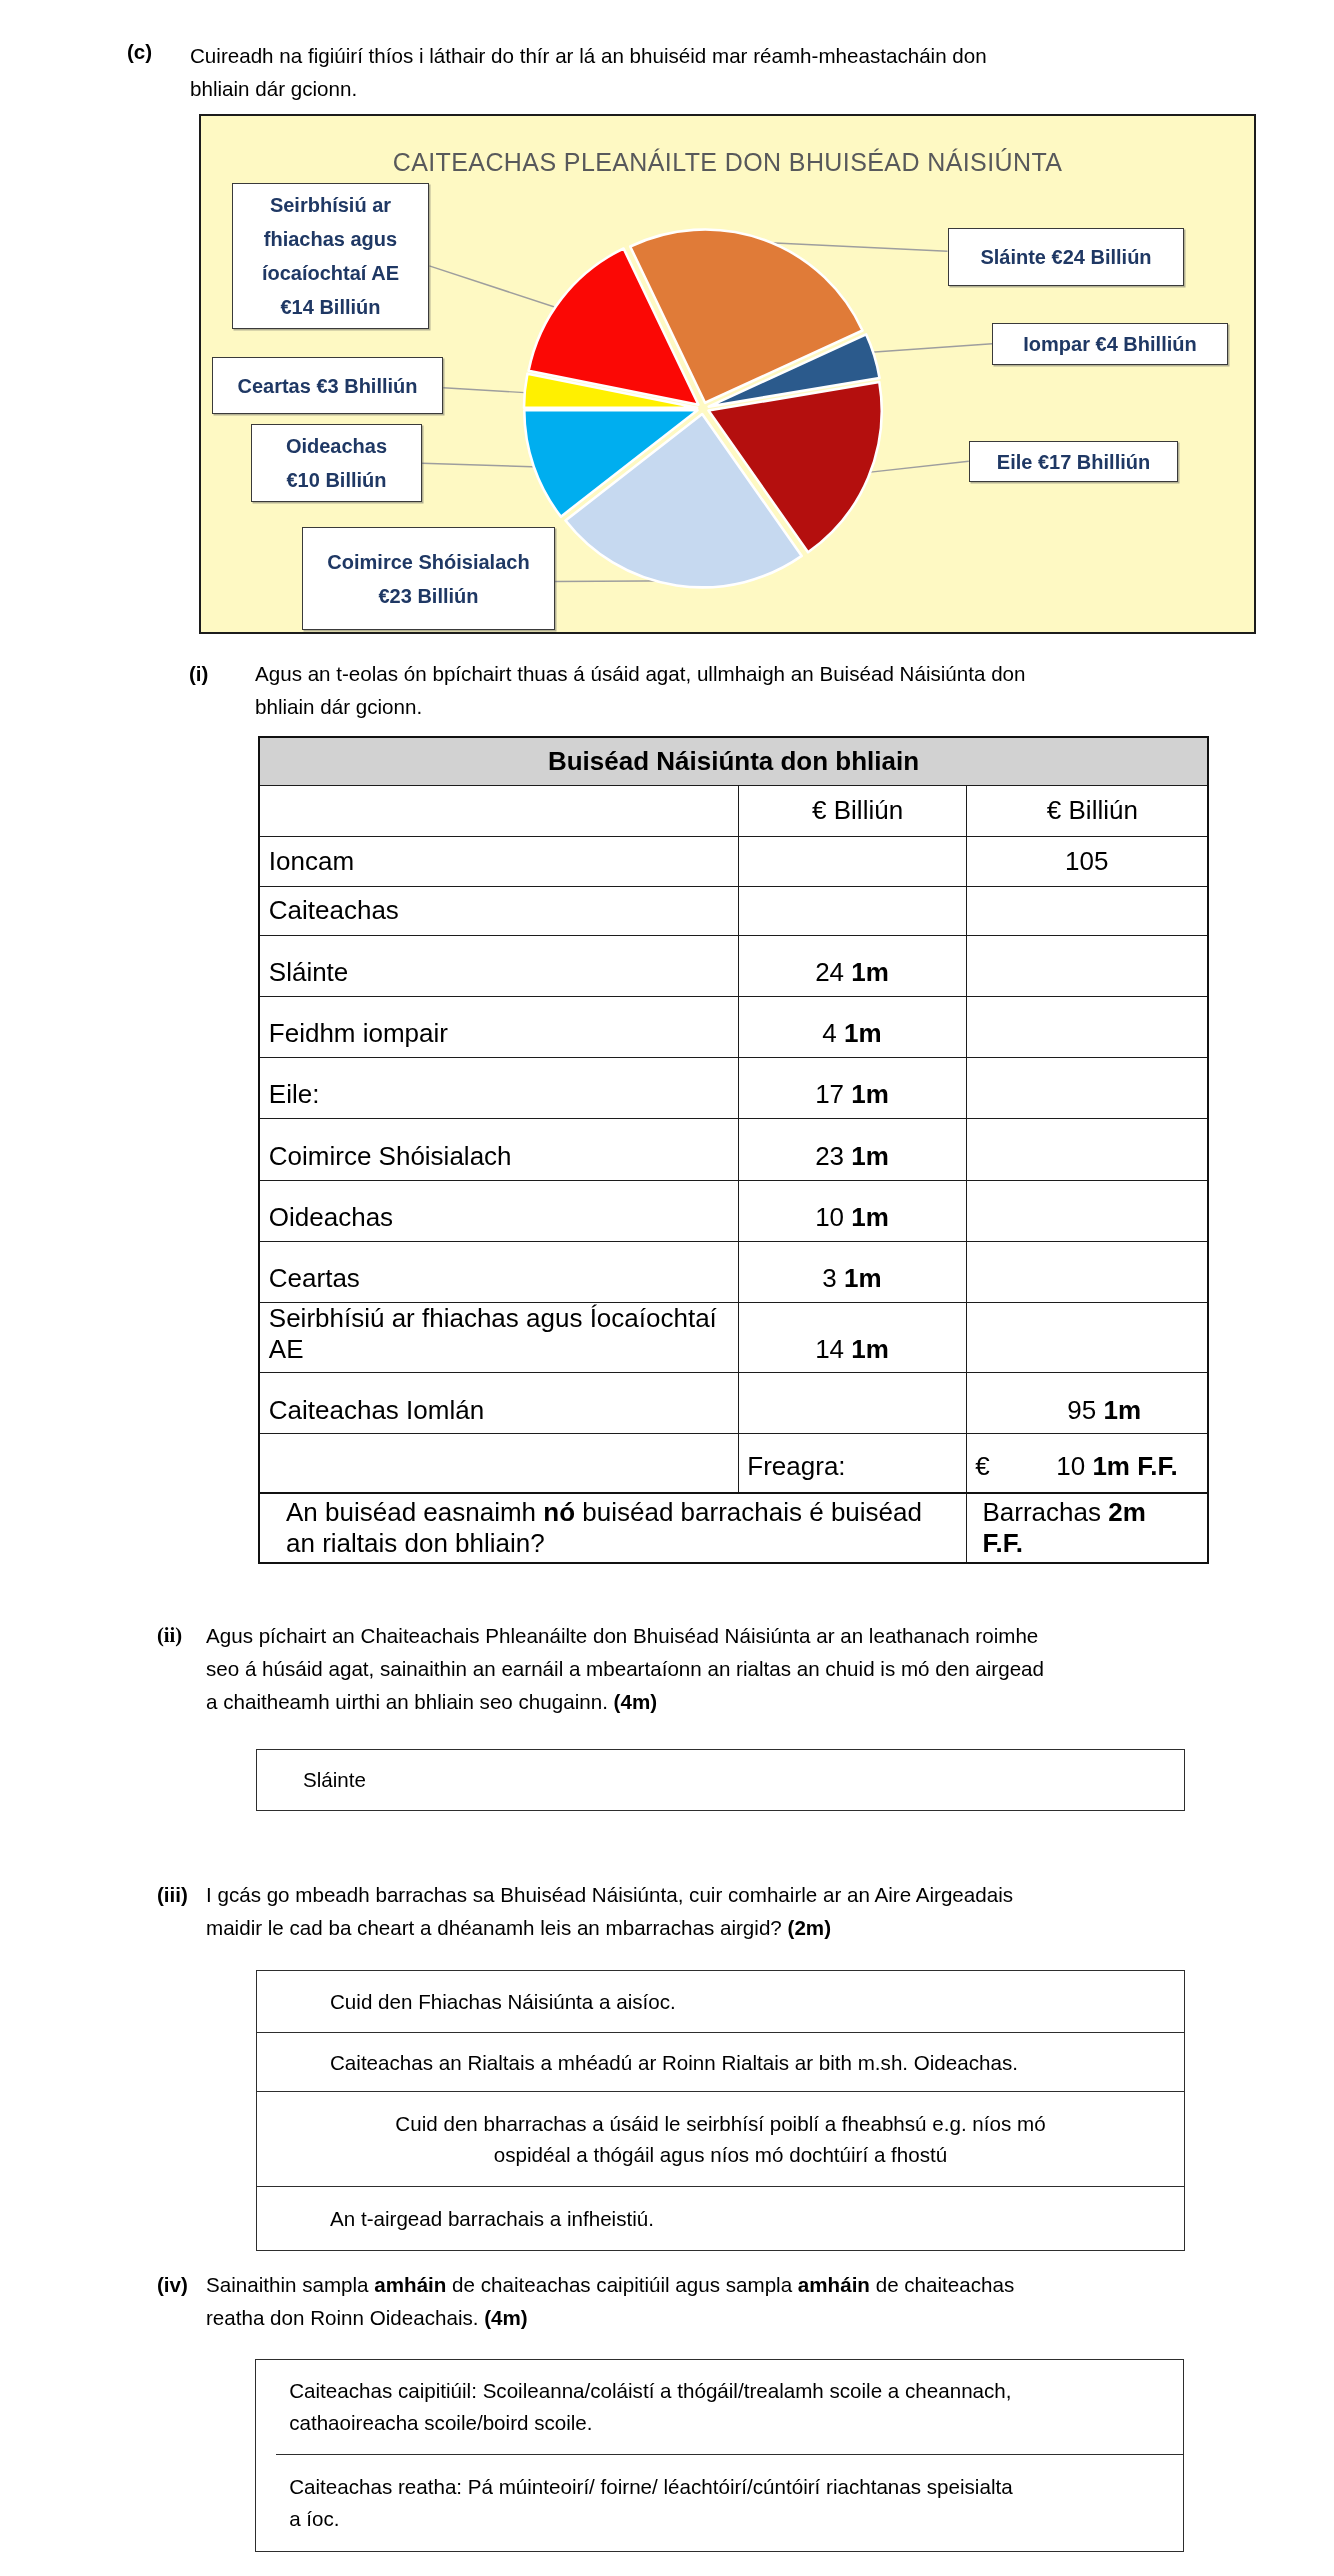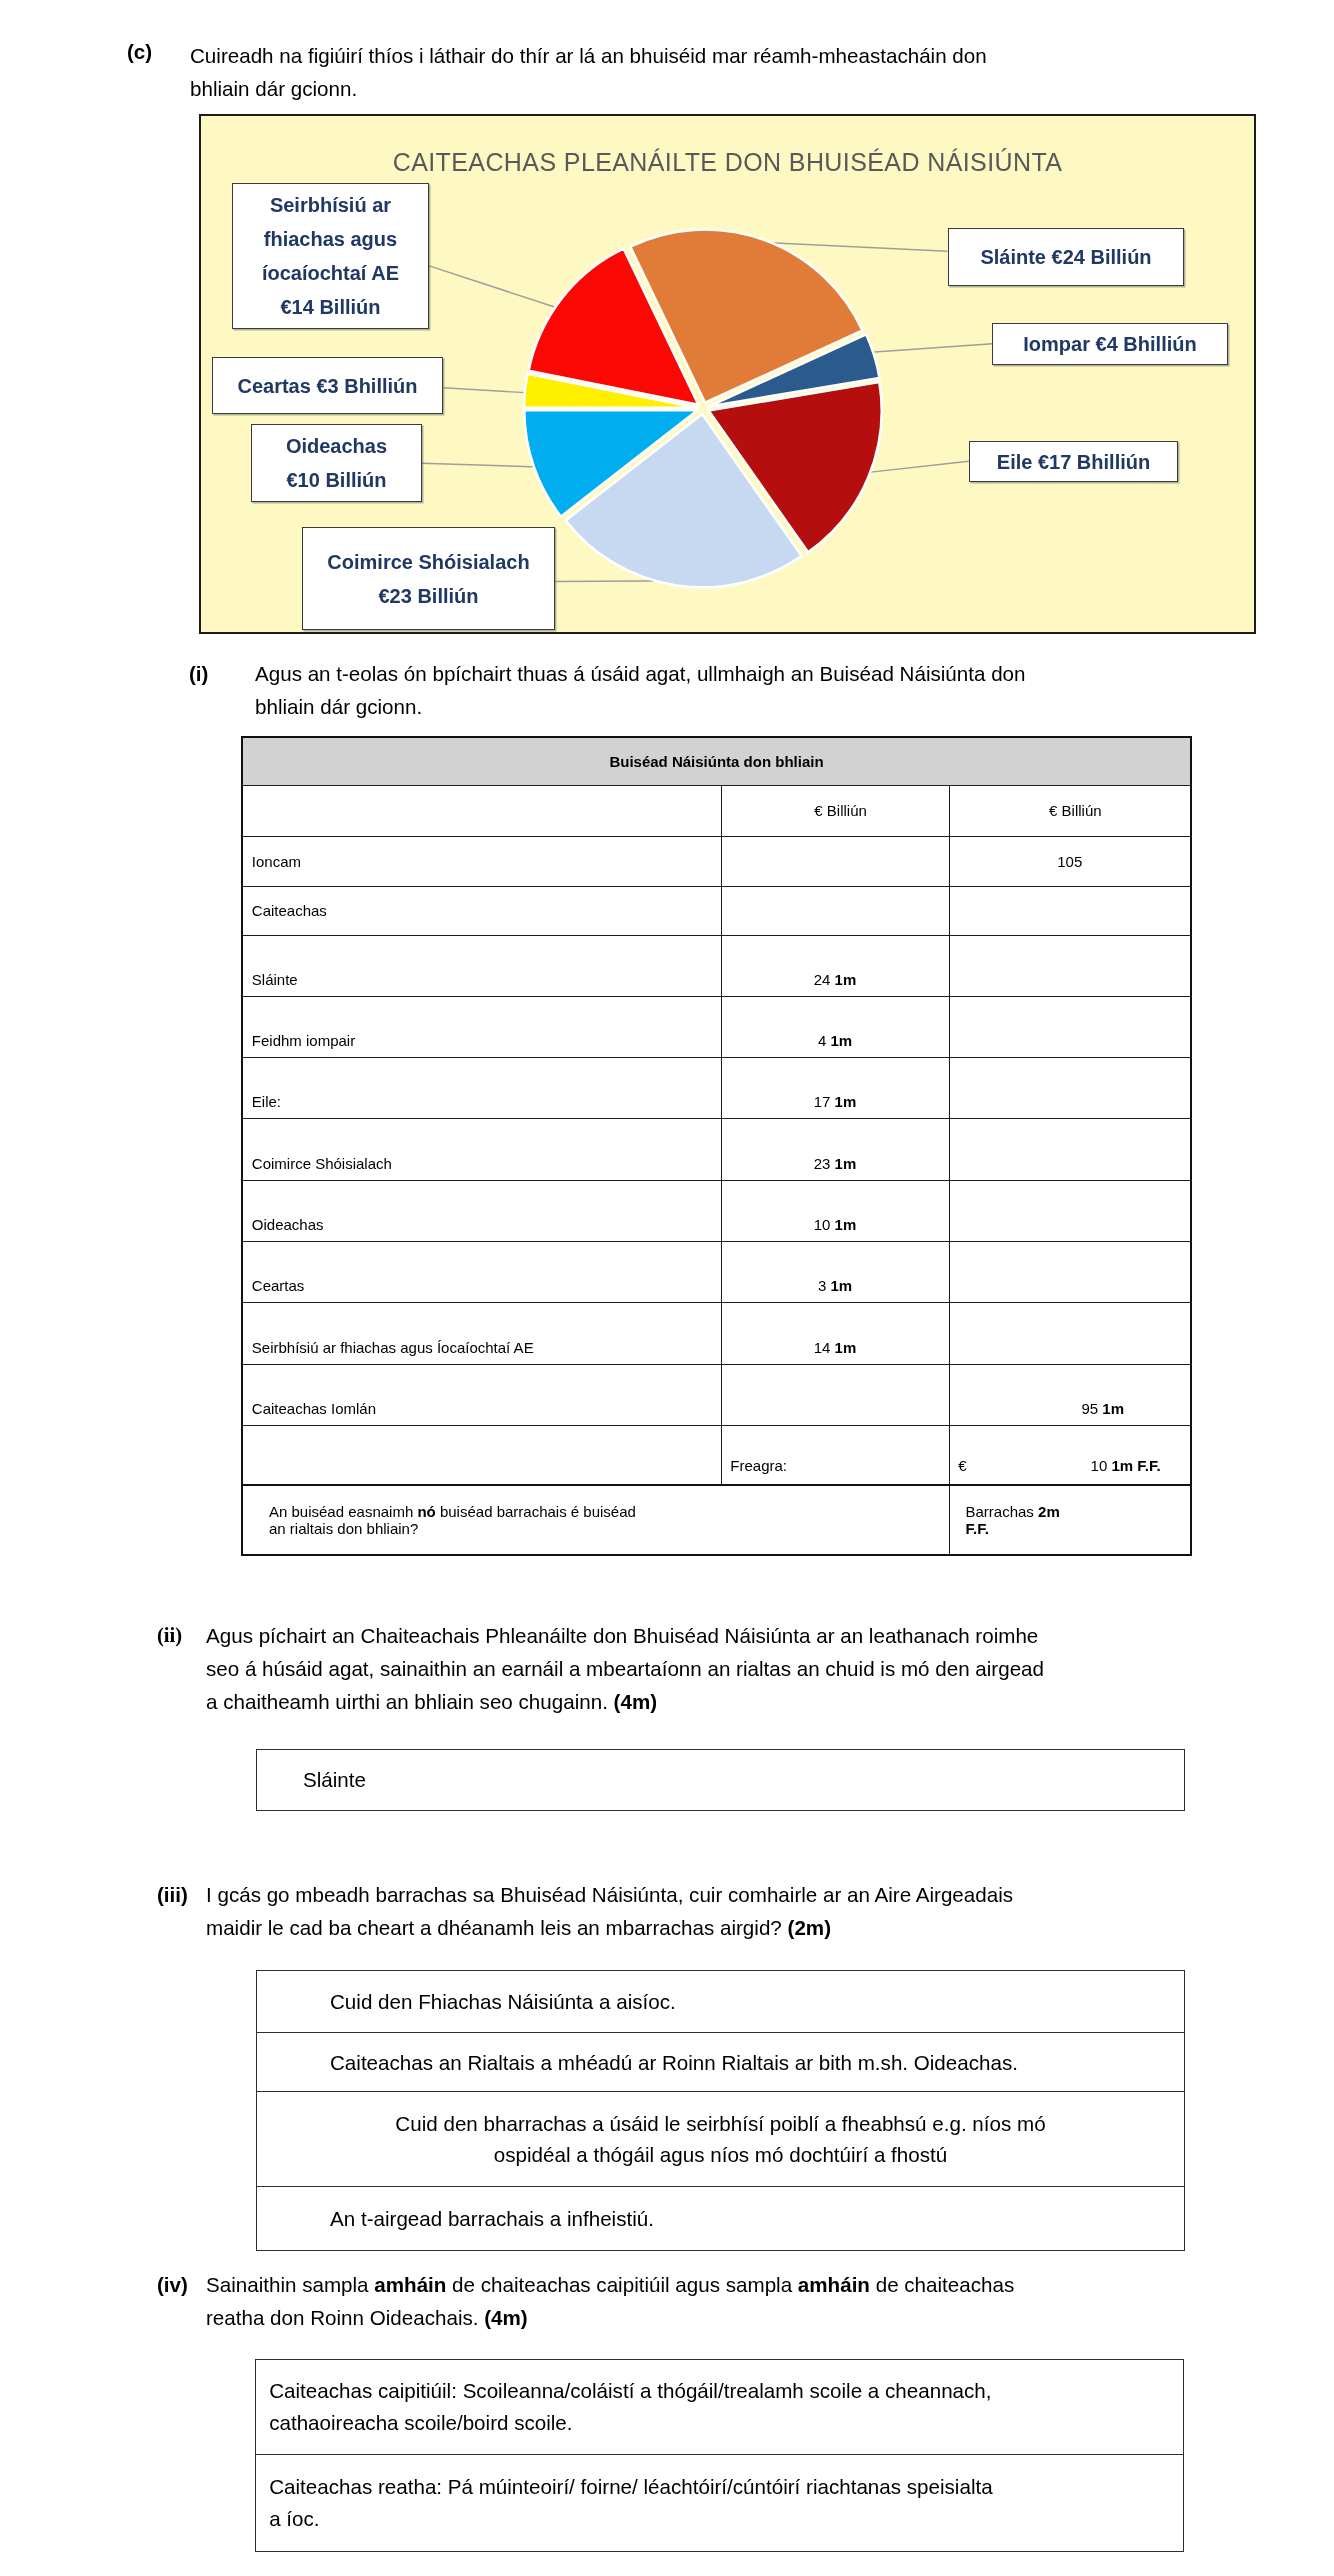--- a/index.html
+++ b/index.html
@@ -20,22 +20,22 @@
            font-size:20px;line-height:34px;white-space:pre-line;box-sizing:border-box;}
   .lb-seirbhisiu{left:31px;top:67px;width:197px;height:146px;}
   .lb-ceartas{left:11px;top:241px;width:231px;height:57px;}
   .lb-oideachas{left:50px;top:308px;width:171px;height:78px;}
   .lb-coimirce{left:101px;top:411px;width:253px;height:103px;}
   .lb-slainte{left:747px;top:112px;width:236px;height:58px;}
   .lb-iompar{left:791px;top:207px;width:236px;height:42px;}
   .lb-eile{left:768px;top:325px;width:209px;height:41px;}
 
   
-  .budget{position:absolute;left:241px;top:736px;width:949px;border-collapse:collapse;
-          font-size:15px;table-layout:fixed;}
+  .budget{position:absolute;left:258px;top:736px;width:949px;border-collapse:collapse;
+          font-size:26px;table-layout:fixed;}
   .budget td{border:1.5px solid #1c1c1c;box-sizing:border-box;padding:0 8.8px;}
   .budget .th-row td{background:#d2d2d2;font-weight:bold;text-align:center;height:48px;
                      vertical-align:middle;}
   .budget .hdr td{height:51px;text-align:center;vertical-align:middle;padding-left:20px;}
   .budget td.c-lab{text-align:left;}
   .budget td.c-mid{vertical-align:middle;}
   .budget td.c-bot{vertical-align:bottom;padding-bottom:7.3px;}
   .budget td.c-num{text-align:center;}
   .budget td.c-right{text-align:right;padding-right:66px;}
   .budget .r-freagra td{height:60px;vertical-align:bottom;padding-bottom:10.3px;
@@ -48,21 +48,21 @@
   
   .ansbox{position:absolute;background:#fff;border:1.5px solid #2e2e2e;box-sizing:border-box;
           font-size:20.6px;}
   .ansbox .arow{display:flex;align-items:center;border-bottom:1.5px solid #2e2e2e;
                 padding-left:73px;line-height:31px;white-space:pre-line;box-sizing:border-box;}
   .ansbox .arow:last-child{border-bottom:none;}
   .ansbox .arow.centered{justify-content:center;text-align:center;padding-left:0;}
   .box-ii{left:256px;top:1749px;width:929px;height:62px;display:flex;align-items:center;
           padding-left:46px;}
   .box-iii{left:256px;top:1970px;width:929px;}
-  .box-iv{left:255px;top:2359px;width:929px;}
+  .box-iv{left:255px;top:2359px;width:929px;padding-left:20px;}
   .box-iv .arow{padding-left:13.2px;line-height:32px;}
   b{font-weight:bold;}
 </style>
 </head>
 <body>
 
 <div class="page">
 
   <div class="plabel" style="left:127px;top:35px;">(c)</div>
   <div class="para" style="left:190px;top:39px;width:1072px;">Cuireadh na figiúirí thíos i láthair do thír ar lá an bhuiséid mar réamh-mheastacháin don

